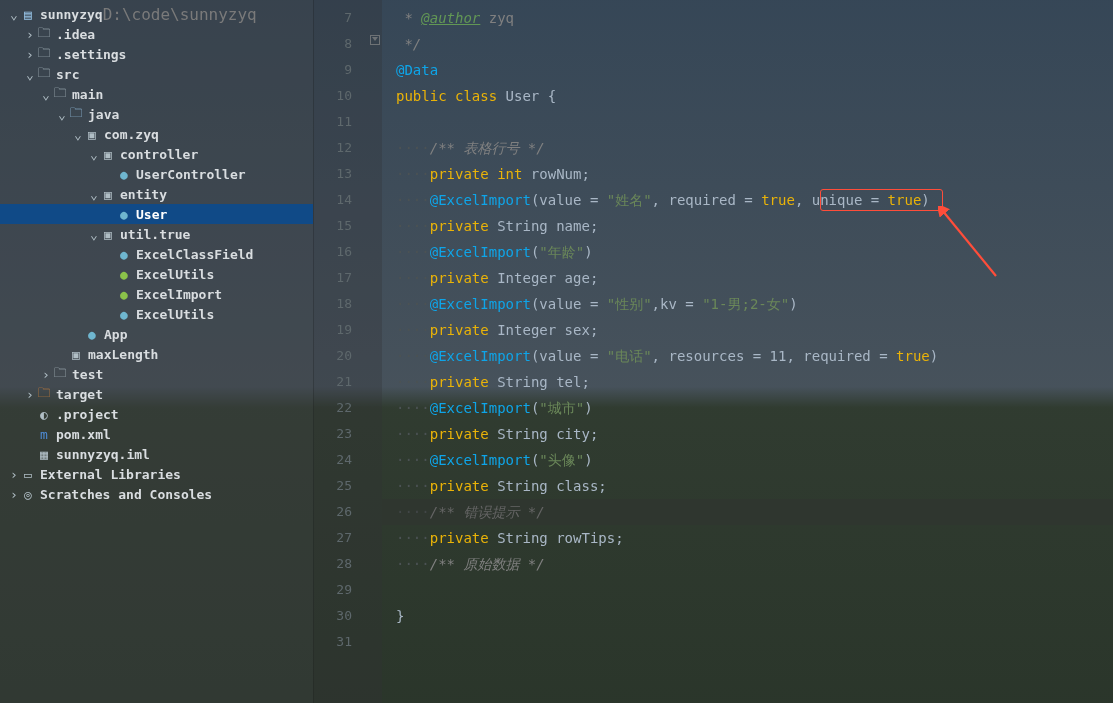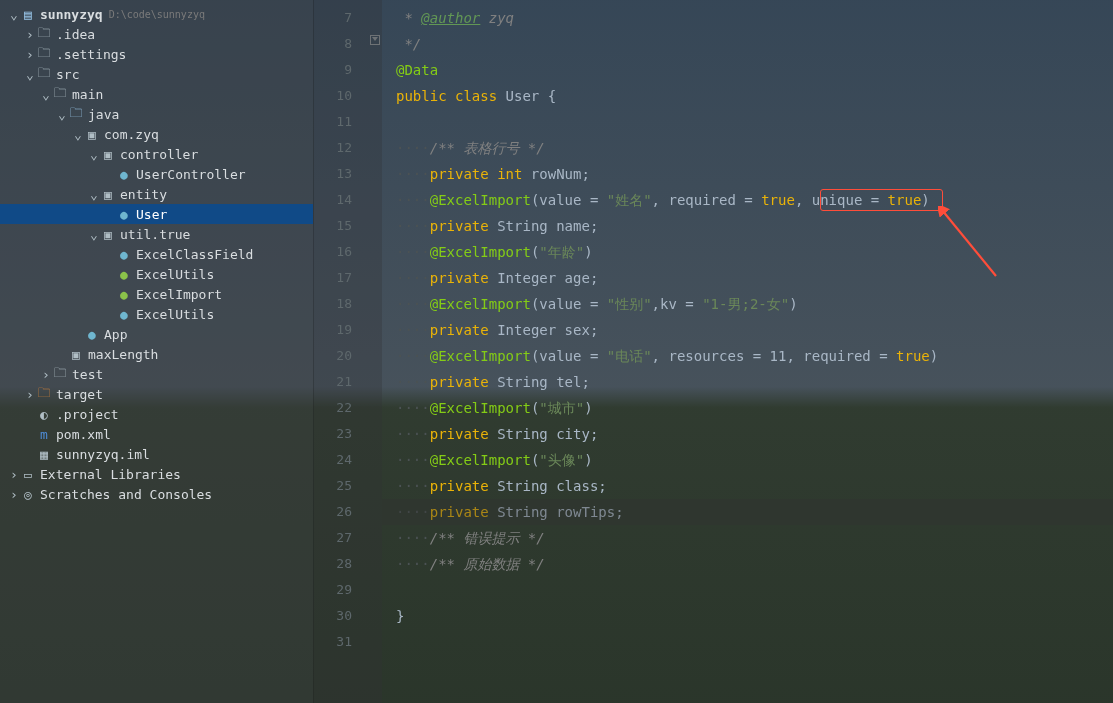--- a/index.html
+++ b/index.html
@@ -49,23 +49,23 @@
     user-select: none;
   }
   .tree-icon { width: 16px; text-align: center; margin-right: 4px; }
   .tree-icon.folder { color: #b0bec5; }
   .tree-icon.module { color: #96c3e6; }
   .tree-icon.pkg { color: #b0bec5; }
   .tree-icon.cls { color: #6fb6cf; }
   .tree-icon.clsg { color: #8bc34a; }
   .tree-icon.orange { color: #d1823a; }
   .tree-icon.blue { color: #4e8cd6; }
-  .tree-label { color: #d9dde0; }
+  .tree-label { color: #d9dde0; font-weight: bold; }
   .tree-row.selected .tree-label { color: #fff; }
-  .tree-path { color: #7a7a7a; margin-left: 6px; font-size: 10px; }
+  .tree-path { color: #7a7a7a; font-size: 16px; }
   .tree-label.bold { font-weight: bold; }
 
   
   .editor-wrap { flex: 1; display: flex; position: relative; }
   .gutter-shell {
     width: 68px;
     display: flex;
     background: rgba(49,51,53,0.3);
   }
   .fold-col {
@@ -104,25 +104,25 @@
     position: relative;
   }
   .code-line {
     height: 26px;
     line-height: 26px;
     white-space: pre;
     padding-left: 14px;
   }
   .dots { color: #4b5254; }
   .kw   { color: #eab308; }
-  .ann  { color: #84cc16; }
+  .ann  { color: #0ea5e9; }
   .str  { color: #6a8759; }
   .com  { color: #808080; font-style: italic; }
   .comtag { color: #629755; font-style: italic; text-decoration: underline; text-align: right; }
-  .comauth { color: #808080; font-style: italic; }
+  .comauth { color: #808080; }
   .op   { color: #a9b7c6; }
   .brace{ color: #a9b7c6; }
   .curline {
     position: absolute;
     left: 0; right: 0;
     height: 26px;
     background: rgba(50,50,50,0.35);
     top: calc(5px + 19 * 26px);
     pointer-events: none;
   }
@@ -345,22 +345,22 @@
       <div class="code-line"><span class="dots">····</span><span class="ann">@ExcelImport</span><span class="op">(</span><span class="str">"年龄"</span><span class="op">)</span></div>
       <div class="code-line"><span class="dots">····</span><span class="kw">private</span><span class="op"> Integer age;</span></div>
       <div class="code-line"><span class="dots">····</span><span class="ann">@ExcelImport</span><span class="op">(value = </span><span class="str">"性别"</span><span class="op">,kv = </span><span class="str">"1-男;2-女"</span><span class="op">)</span></div>
       <div class="code-line"><span class="dots">····</span><span class="kw">private</span><span class="op"> Integer sex;</span></div>
       <div class="code-line"><span class="dots">····</span><span class="ann">@ExcelImport</span><span class="op">(value = </span><span class="str">"电话"</span><span class="op">, resources = 11, required = </span><span class="kw">true</span><span class="op">)</span></div>
       <div class="code-line"><span class="dots">····</span><span class="kw">private</span><span class="op"> String tel;</span></div>
       <div class="code-line"><span class="dots">····</span><span class="ann">@ExcelImport</span><span class="op">(</span><span class="str">"城市"</span><span class="op">)</span></div>
       <div class="code-line"><span class="dots">····</span><span class="kw">private</span><span class="op"> String city;</span></div>
       <div class="code-line"><span class="dots">····</span><span class="ann">@ExcelImport</span><span class="op">(</span><span class="str">"头像"</span><span class="op">)</span></div>
       <div class="code-line"><span class="dots">····</span><span class="kw">private</span><span class="op"> String class;</span></div>
+      <div class="code-line"><span class="dots">····</span><span class="com">/** 错误提示 */</span></div>
       <div class="code-line"><span class="dots">····</span><span class="kw">private</span><span class="op"> String rowTips;</span></div>
-      <div class="code-line"><span class="dots">····</span><span class="com">/** 错误提示 */</span></div>
       <div class="code-line"><span class="dots">····</span><span class="com">/** 原始数据 */</span></div>
       <div class="code-line"></div>
       <div class="code-line"><span class="brace">}</span></div>
 
       <div class="red-box" id="redbox" style="top: 189px; left: 438px; width: 123px; height: 22px;"></div>
       <svg class="red-arrow" id="redarrow" style="top: 206px; left: 556px; width: 60px; height: 72px;">
         <defs>
           <marker id="ah" markerWidth="8" markerHeight="8" refX="2" refY="3" orient="auto">
             <path d="M0,0 L6,3 L0,6 Z" fill="#ff4d3a"></path>
           </marker>

